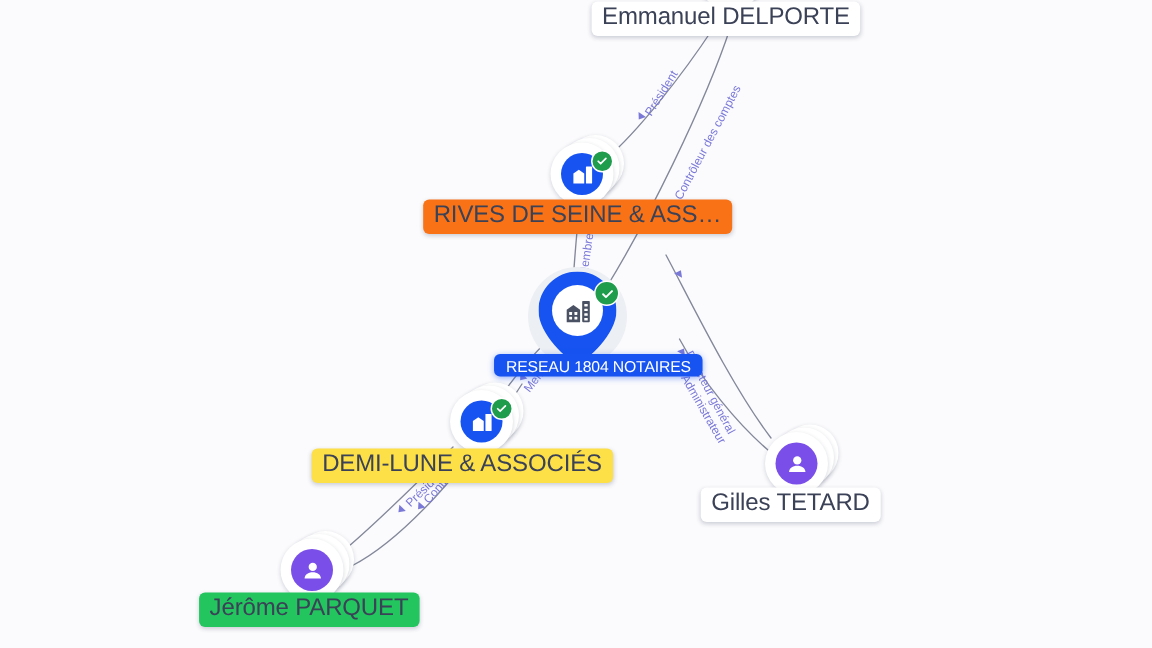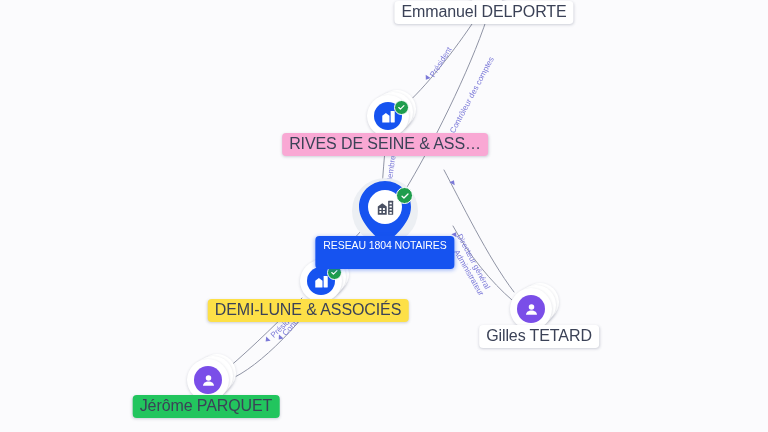--- a/index.html
+++ b/index.html
@@ -92,21 +92,22 @@
     padding: 2px 7px 3px 7px;
     font-size: 16px;
     letter-spacing: -0.1px;
     box-shadow: 0 1px 3px rgba(40,50,80,.22);
   }
   .label.selected {
     background: #1653f0;
     color: #ffffff;
     box-shadow: 0 1px 4px rgba(22,83,240,.45);
     font-size: 10.5px;
-    padding: 3px 8px 18px 8px;
+    padding: 3px 8px 0 8px;
+    margin-left: 14px;
   }
 
   
   .edge-label {
     position: absolute;
     transform-origin: 0 50%;
     white-space: nowrap;
     color: #7b79d8;
     font-size: 8px;
     letter-spacing: 0px;
@@ -267,20 +268,20 @@
           <svg width="17" height="17" viewBox="0 0 24 24">
             <circle cx="12" cy="8.4" r="3.9" fill="#ffffff"></circle>
             <path d="M4.3 19.4c0-3.9 3.5-6.1 7.7-6.1s7.7 2.2 7.7 6.1H4.3z" fill="#ffffff"></path>
           </svg>
         </div>
       </div>
     </div>
 
   <div id="node-labels">
       <div class="label selected" style="left: 385px; top: 236px; background: rgb(22, 83, 240);">RESEAU 1804 NOTAIRES</div>
-      <div class="label" style="left: 385px; top: 133px; color: rgb(59, 66, 87); background: #f9a8d4;">RIVES DE SEINE &amp; ASS…</div>
+      <div class="label" style="left: 385px; top: 133px; color: rgb(59, 66, 87); background: #f97316;">RIVES DE SEINE &amp; ASS…</div>
       <div class="label" style="left: 308px; top: 299px; color: rgb(59, 66, 87); background: #fde047;">DEMI-LUNE &amp; ASSOCIÉS</div>
       <div class="label" style="left: 484px; top: 1px; color: rgb(59, 66, 87); background: rgb(255, 255, 255);">Emmanuel DELPORTE</div>
-      <div class="label" style="left: 527px; top: 325px; color: rgb(59, 66, 87); background: rgb(255, 255, 255); margin-left: 12px;">Gilles TETARD</div>
+      <div class="label" style="left: 527px; top: 325px; color: rgb(59, 66, 87); background: rgb(255, 255, 255);">Gilles TETARD</div>
       <div class="label" style="left: 206px; top: 395px; color: rgb(59, 66, 87); background: #22c55e;">Jérôme PARQUET</div>
     </div>
 
 </div>
 
 </body></html>

